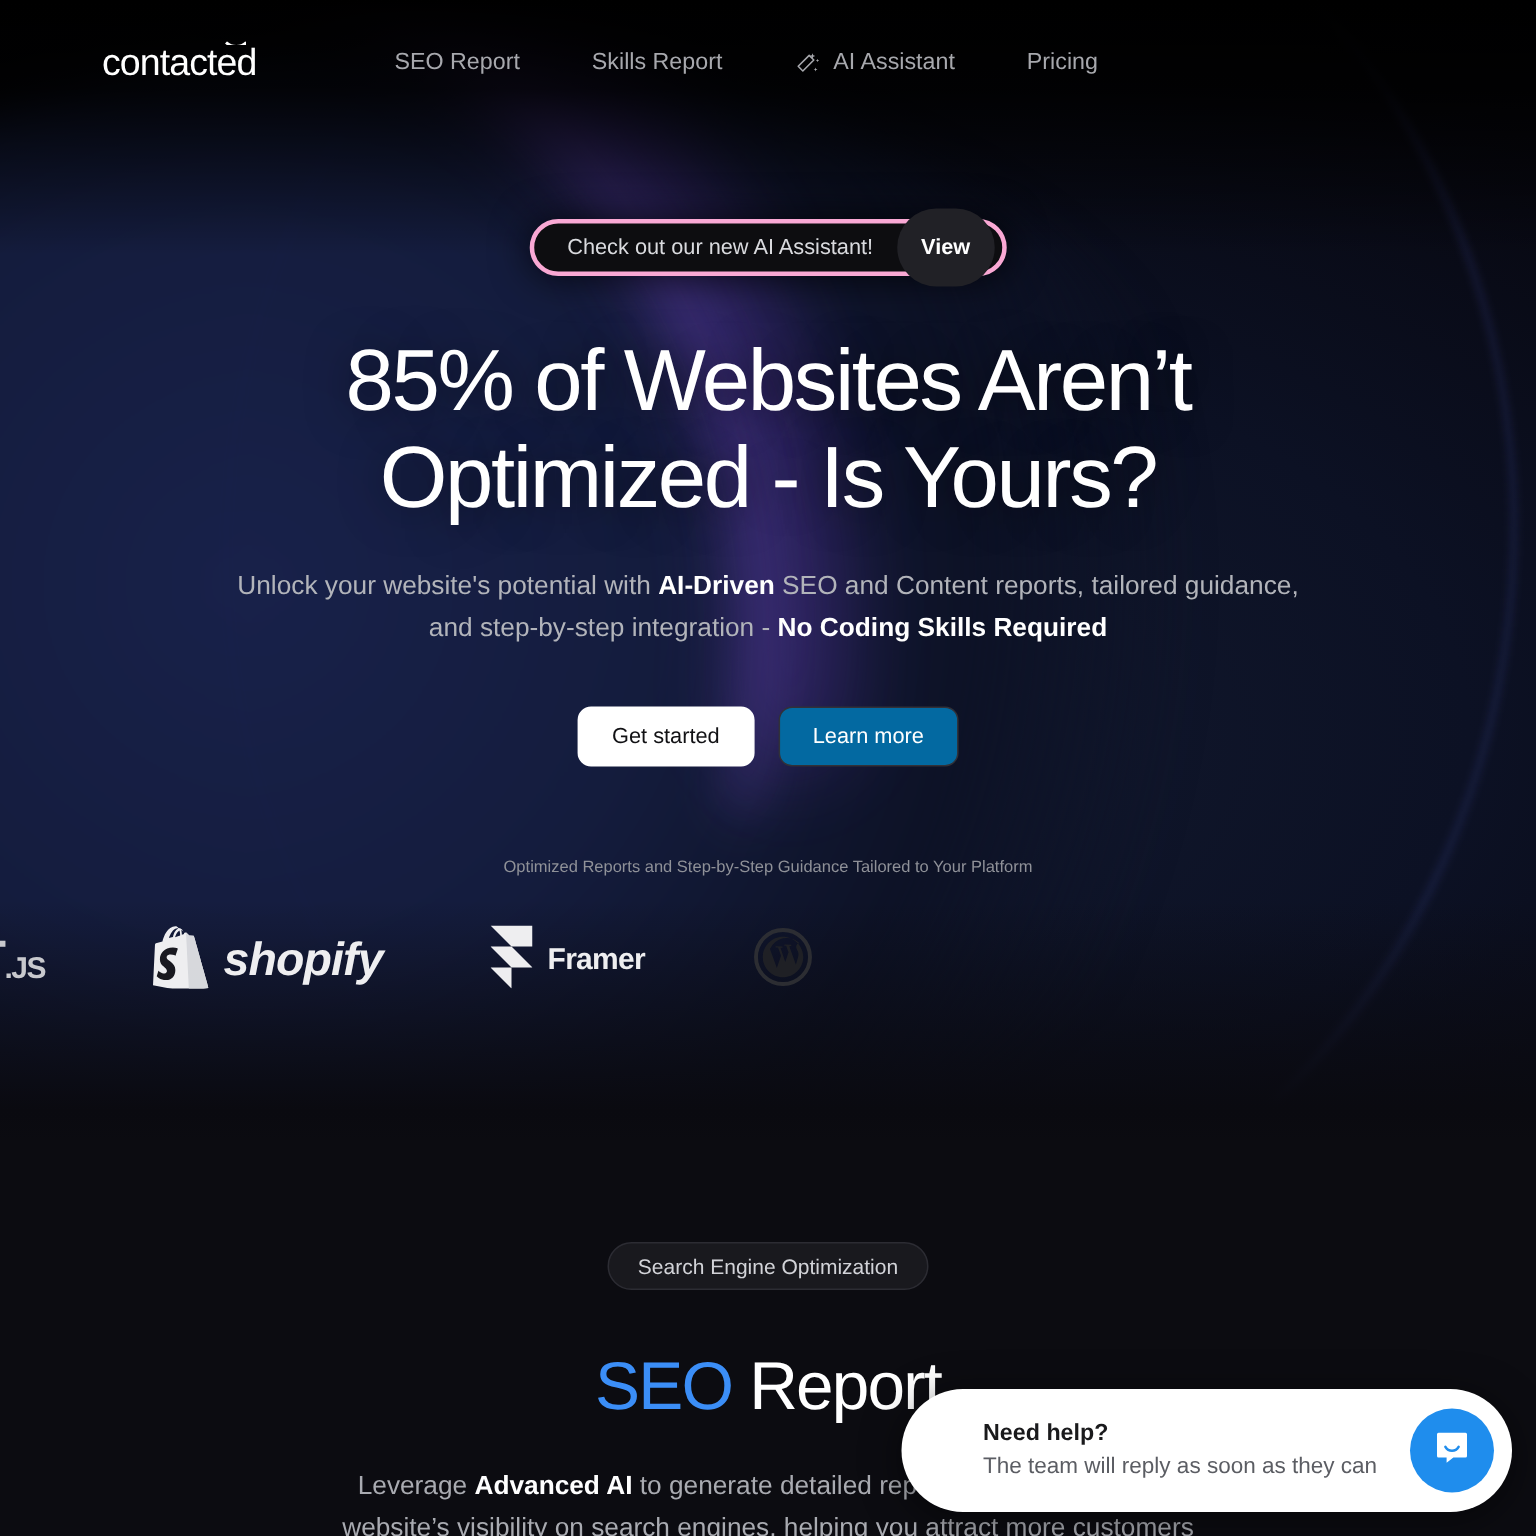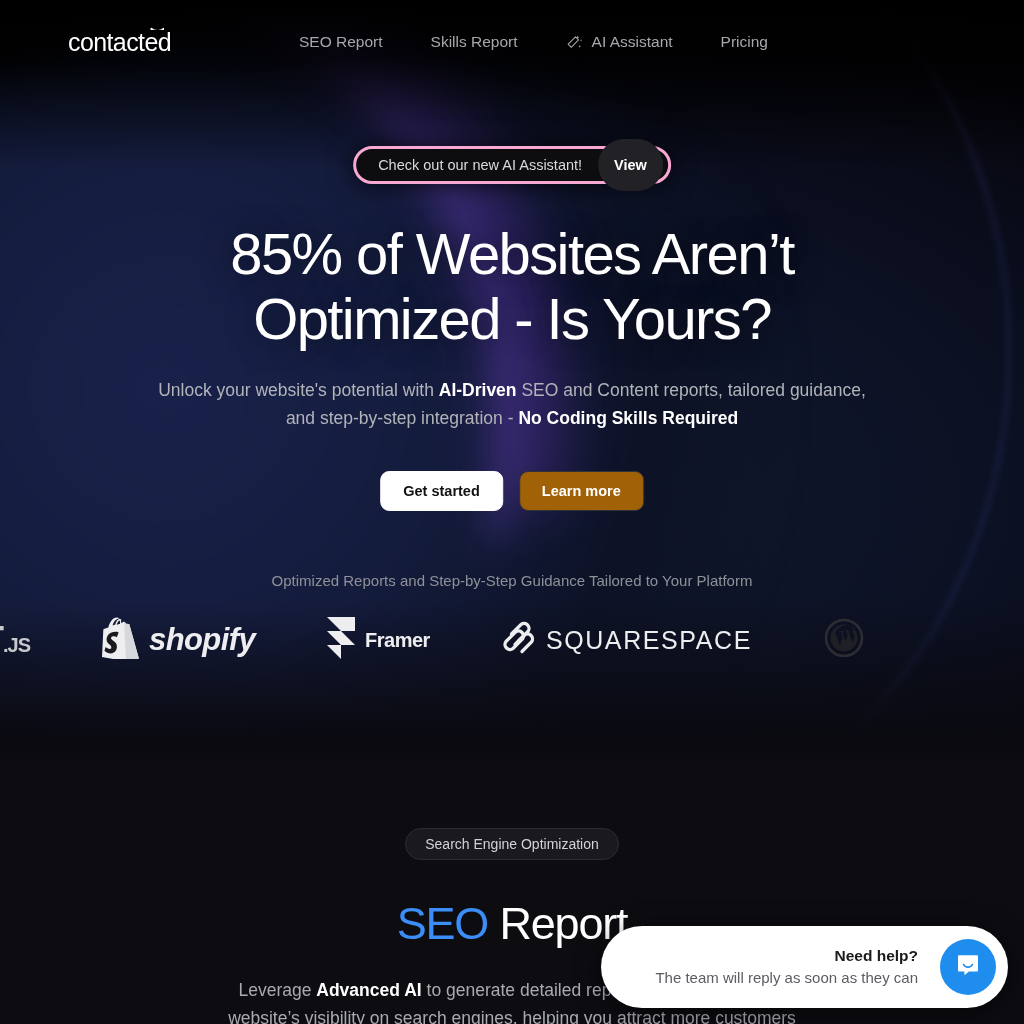--- a/index.html
+++ b/index.html
@@ -91,21 +91,20 @@
     position: absolute; left: 0; top: 760px; width: 100%; height: 264px;
     background: #0c0c11;
   }
 
   
   .nav {
     position: absolute; top: 0; left: 0; width: 100%; height: 84px;
     display: flex; align-items: center;
     padding-left: 68px;
     z-index: 40;
-    gap: 36px;
   }
   .logo {
     position: relative;
     display: inline-block;
     font-size: 25px;
     letter-spacing: -0.6px;
     color: #ffffff;
     font-weight: 400;
     line-height: 1;
     cursor: pointer;
@@ -189,32 +188,32 @@
   }
   .subhead b { color: #ffffff; font-weight: 600; margin-top: 31px; }
 
   .cta-row {
     position: absolute; top: 471px; left: 50%; transform: translateX(-50%);
     display: flex; gap: 16px;
   }
   .btn {
     font-family: inherit;
     font-size: 14.5px;
-    font-weight: 700;
+    font-weight: 400;
     border-radius: 9px;
     padding: 11px 22px;
     cursor: pointer;
     white-space: nowrap;
   }
   .btn-primary { background: #ffffff; color: #111114; border: 1px solid #ffffff; }
-  .btn-secondary { background: #a16207; color: #ffffff; border: 1px solid #313138; }
+  .btn-secondary { background: #0369a1; color: #ffffff; border: 1px solid #313138; }
 
   .marquee-caption {
     position: absolute; top: 572px; left: 0; width: 100%;
-    font-size: 15px;
+    font-size: 11px;
     color: #8f9198;
   }
 
   
   .marquee {
     position: absolute; top: 612px; left: 0; width: 100%; height: 56px;
     overflow: hidden;
   }
   .marquee-track {
     position: absolute; top: 0; left: -64px;
@@ -277,21 +276,21 @@
     z-index: 80;
   }
   .chat-card {
     display: flex; align-items: center;
     background: #ffffff;
     border-radius: 44px;
     padding: 13px 12px 13px 30px;
     box-shadow: 0 5px 26px rgba(0,0,0,.5);
     gap: 22px;
   }
-  .chat-text { text-align: right; margin-left: 24px; }
+  .chat-text { text-align: left; margin-left: 24px; }
   .chat-title { font-size: 15.5px; font-weight: 700; color: #1a1a1c; line-height: 1.3; }
   .chat-sub { font-size: 15px; color: #5b5d63; line-height: 1.35; margin-top: 2px; white-space: nowrap; }
   .chat-launcher {
     width: 56px; height: 56px;
     border-radius: 50%;
     background: #1f8ded;
     display: flex; align-items: center; justify-content: center;
     cursor: pointer;
     flex: 0 0 auto;
   }
@@ -384,30 +383,20 @@
           <span>
             <svg width="28" height="42" viewBox="0 0 28 42" fill="#ffffff">
               <path d="M0 0h28v14H14z"></path>
               <path d="M0 14h14l14 14H14z"></path>
               <path d="M0 28h14v14z"></path>
             </svg>
           </span>
           <span class="logo-word-plain">Framer</span>
         </div>
 
-        <div class="logo-item">
-          <span>
-            <svg width="34" height="34" viewBox="0 0 34 34" fill="none" stroke="#ffffff" stroke-width="3.3" stroke-linecap="round">
-              <path d="M4 20.5 L13.5 11 a5 5 0 0 1 7 7 L11 27.5 a5 5 0 0 1 -7 -7z"></path>
-              <path d="M13 23.5 L22.5 14 a5 5 0 0 1 7 7 L20 30.5"></path>
-              <path d="M9.5 13 L19 3.5 a5 5 0 0 1 7 7 L16.5 20"></path>
-            </svg>
-          </span>
-          <span class="logo-word-thin">SQUARESPACE</span>
-        </div>
 
         <div class="logo-item">
           <span>
             <svg width="40" height="40" viewBox="0 0 40 40" fill="none">
               <circle cx="20" cy="20" r="18" stroke="#2f3034" stroke-width="2.6"></circle>
               <path d="M20 6.5c7.4 0 13.5 6.1 13.5 13.5S27.4 33.5 20 33.5 6.5 27.4 6.5 20 12.6 6.5 20 6.5zm-8.7 8.2 4.6 12.6 2.8-8.1-2-5.5c-.7 0-1.4-.1-1.4-.1-.5 0-.4-.8 0-.8l4.2.2c.5 0 .4.8-.1.8l-1.1.1 3.2 9.4 2.2-6.5-1.6-4.3h-1c-.5 0-.4-.8.1-.8l4.1.2c.5 0 .4.8-.1.8l-1 .1 4.4 12.3 1.3-4.4c.6-1.9.5-3.3 0-4.5-.5-1-1.1-1.9-1.1-3 0-1.2.9-2.3 2.1-2.3h.2A13 13 0 0 0 20 7.5a13 13 0 0 0-8.7 7.2z" fill="#212226"></path>
             </svg>
           </span>
         </div>
 

